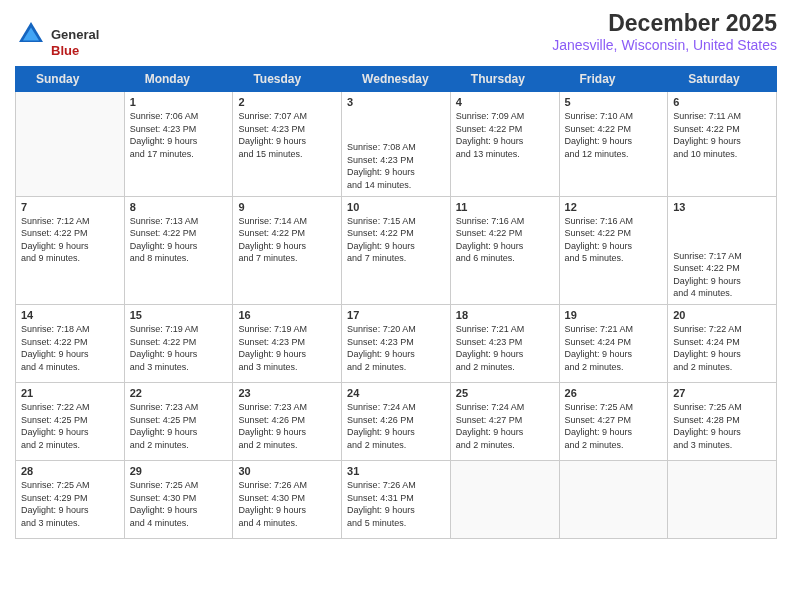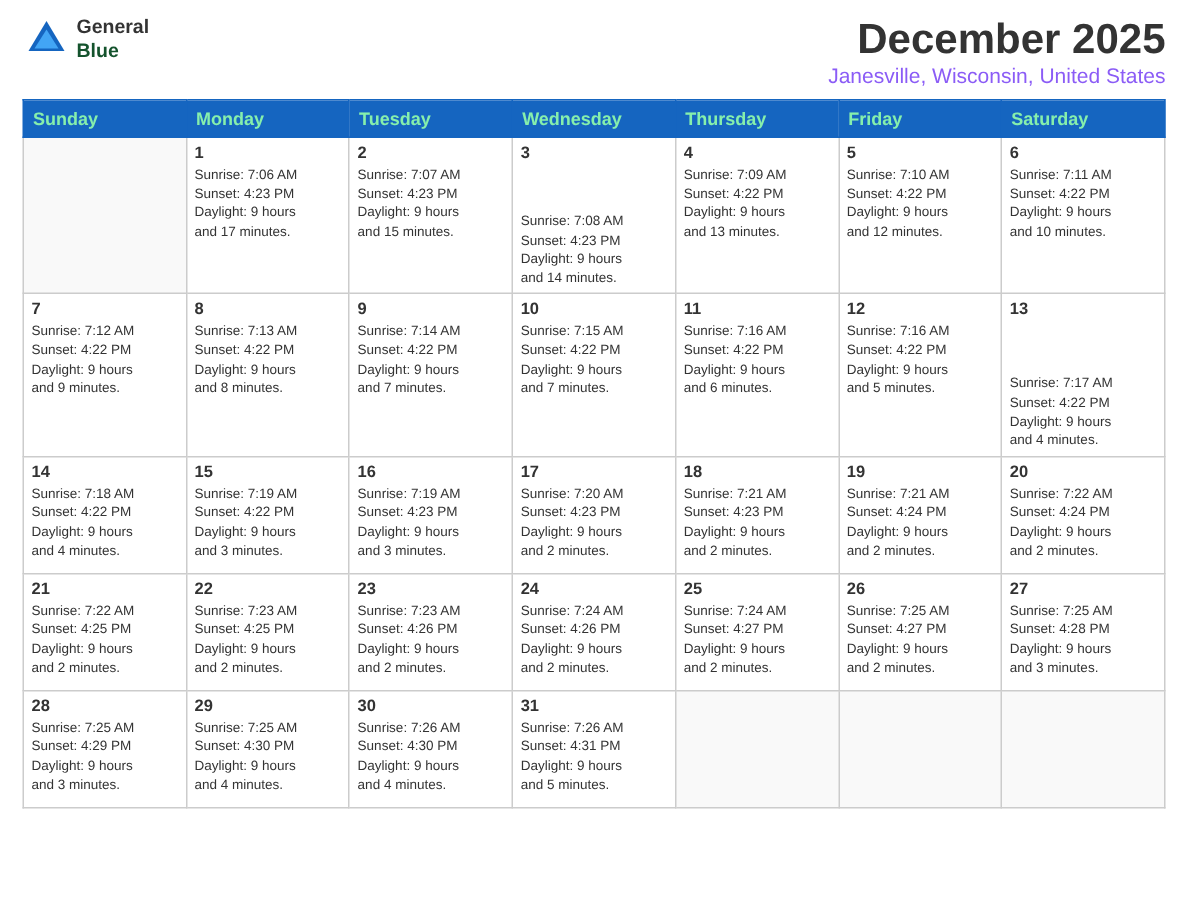--- a/index.html
+++ b/index.html
@@ -24,49 +24,50 @@
     .logo {
       display: flex;
       align-items: center;
       gap: 4px;
     }
     .logo-text {
       font-size: 13px;
       font-weight: bold;
       line-height: 1.2;
       color: #333;
-    }
-    .logo-blue { color: #14532d; }
+      margin-top: 17px;
+    }
+    .logo-blue { color: #b91c1c; }
     .logo-icon {
       width: 32px;
       height: 32px;
     }
     .title-section {
       text-align: right;
     }
     .month-title {
-      font-size: 28px;
+      font-size: 23px;
       font-weight: bold;
       color: #333;
     }
     .location {
       font-size: 14px;
       color: #8b5cf6;
     }
     .calendar {
       width: 100%;
       border-collapse: collapse;
       border: 1px solid #ccc;
     }
     .calendar th {
       background-color: #1565C0;
-      color: #86efac;
+      color: #e5e5e5;
       font-size: 12px;
       font-weight: bold;
-      padding: 5px 6px;
+      padding: 5px 20px;
       text-align: left;
       border: 1px solid #1565C0;
     }
     .calendar td {
       border: 1px solid #ccc;
       vertical-align: top;
       padding: 4px 5px;
       width: calc(100% / 7);
       height: 78px;
       font-size: 9.5px;

